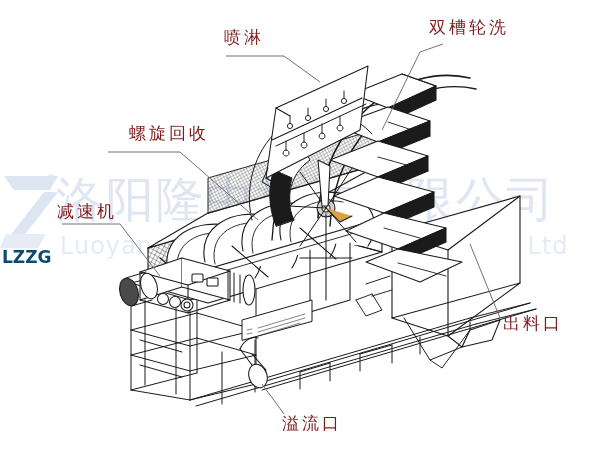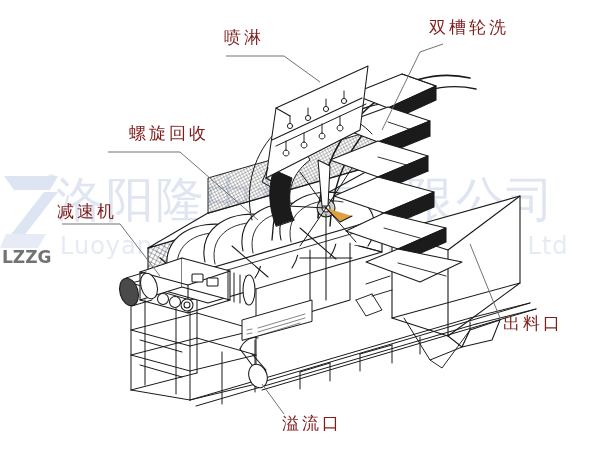--- a/index.html
+++ b/index.html
@@ -11,21 +11,21 @@
   .wm-layer{position:absolute;left:0;top:0;width:600px;height:450px;
             pointer-events:none;}
   .wm-cn{position:absolute;left:56px;top:168px;font-size:48px;
          letter-spacing:2px;color:#dfe5f1;white-space:nowrap;
          font-family:"DejaVu Sans","Liberation Sans",sans-serif;}
   .wm-en{position:absolute;left:60px;top:232px;font-size:24px;
          letter-spacing:1px;color:#e6eaf3;white-space:nowrap;}
   .wm-reg{position:absolute;left:46px;top:172px;font-size:11px;color:#dbe2ef;}
   .wm-logo{position:absolute;left:0px;top:172px;width:64px;height:92px;}
   .wm-zzg{position:absolute;left:2px;top:247px;font-size:17px;
-          font-weight:bold;color:#737373;letter-spacing:0px;}
+          font-weight:bold;color:#0c4a6e;letter-spacing:0px;}
 
   
   .dw{position:absolute;left:0;top:0;}
 
   
   .lbl{position:absolute;color:#7f1d1d;white-space:nowrap;
        font-size:17px;letter-spacing:3px;
        font-family:"DejaVu Sans","Liberation Sans",sans-serif;}
 </style>
 </head>

